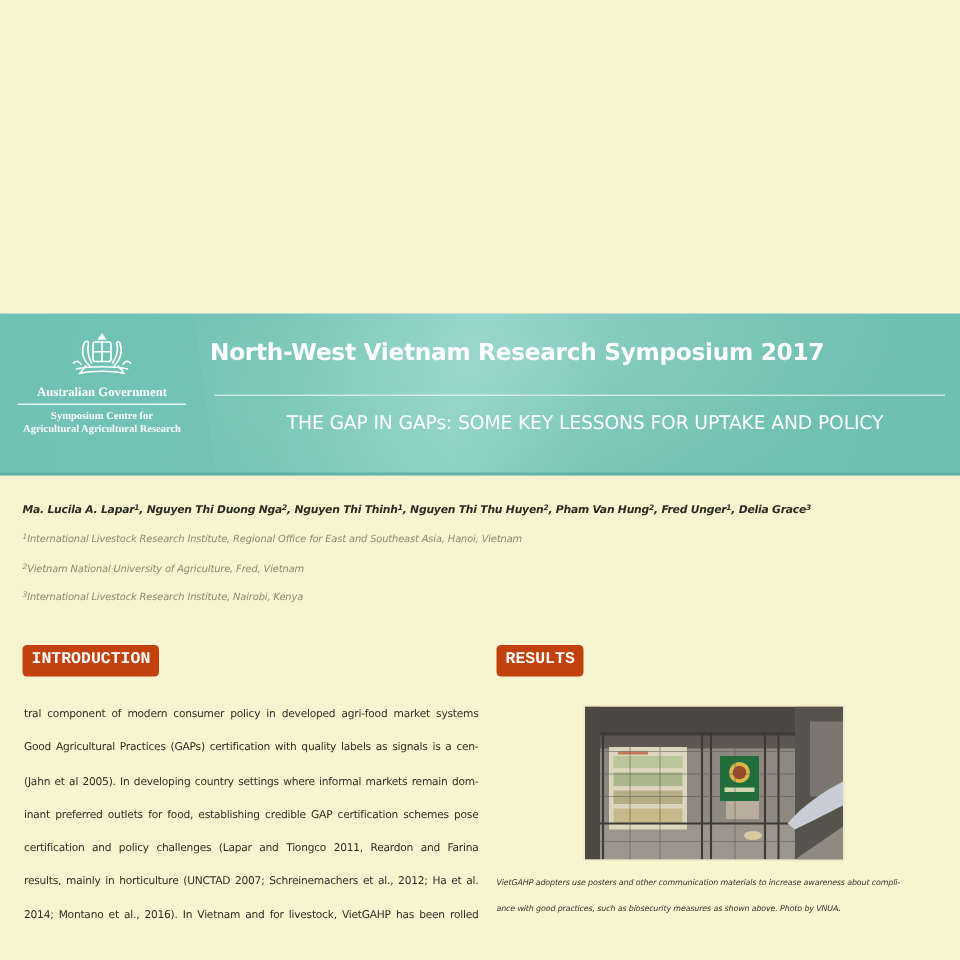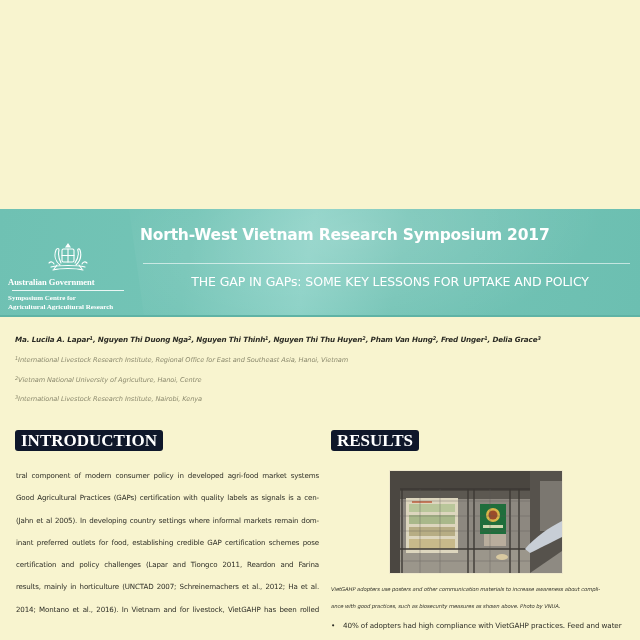--- a/index.html
+++ b/index.html
@@ -40,24 +40,24 @@
     position: absolute;
     left: 0;
     bottom: 0;
     width: 640px;
     height: 2px;
     background: #5fb3a5;
   }
   .logo {
     position: absolute;
     left: 8px;
-    top: 32px;
+    top: 11px;
     width: 120px;
     height: 80px;
-    text-align: left;
+    text-align: center;
     color: #ffffff;
   }
   .crest {
     width: 46px;
     height: 34px;
     margin: 0 auto 2px auto;
     display: block;
   }
   .logo .gov {
     font-family: "Liberation Serif", serif;
@@ -134,26 +134,26 @@
   }
   .affil sup, .authors sup {
     font-size: 5px;
     vertical-align: 2px;
   }
   .section-label {
     position: absolute;
     height: 21px;
     line-height: 21px;
     padding: 0 6px;
-    background: #0f172a;
+    background: #c2410c;
     border-radius: 3px;
     color: #ffffff;
-    font-family: Liberation Serif, serif;
-    font-weight: bold;
-    font-size: 17px;
+    font-family: Liberation Mono, monospace;
+    font-weight: bold;
+    font-size: 11px;
     letter-spacing: 0px;
   }
   .intro-label { left: 15px; top: 430px; }
   .results-label { left: 331px; top: 430px; }
   .intro-text {
     position: absolute;
     left: 16px;
     top: 465px;
     width: 303px;
     font-family: "DejaVu Sans", sans-serif;
@@ -248,21 +248,21 @@
     <span><span>Ma. Lucila A. Lapar</span><sup>1</sup></span>,
     <span><span>Nguyen Thi Duong Nga</span><sup>2</sup></span>,
     <span><span>Nguyen Thi Thinh</span><sup>1</sup></span>,
     <span><span>Nguyen Thi Thu Huyen</span><sup>2</sup></span>,
     <span><span>Pham Van Hung</span><sup>2</sup></span>,
     <span><span>Fred Unger</span><sup>1</sup></span>,
     <span><span>Delia Grace</span><sup>3</sup></span>
   </div>
 
   <div class="affil" style="top:355px;"><sup>1</sup><span>International Livestock Research Institute, Regional Office for East and Southeast Asia, Hanoi, Vietnam</span></div>
-  <div class="affil" style="top:375px;"><sup>2</sup><span>Vietnam National University of Agriculture, Hanoi, Centre</span></div>
+  <div class="affil" style="top:375px;"><sup>2</sup><span>Vietnam National University of Agriculture, Fred, Vietnam</span></div>
   <div class="affil" style="top:394px;"><sup>3</sup><span>International Livestock Research Institute, Nairobi, Kenya</span></div>
 
   <div class="section-label intro-label">INTRODUCTION</div>
   <div class="section-label results-label">RESULTS</div>
 
   <div class="intro-text">
     <span class="line">tral component of modern consumer policy in developed agri-food market systems</span>
     <span class="line">Good Agricultural Practices (GAPs) certification with quality labels as signals is a cen-</span>
     <span class="line">(Jahn et al 2005). In developing country settings where informal markets remain dom-</span>
     <span class="line">inant preferred outlets for food, establishing credible GAP certification schemes pose</span>
@@ -319,17 +319,14 @@
       <path d="M140 102 L172 80 L172 102 Z" fill="#8e8a82"></path>
       <ellipse cx="112" cy="86" rx="6" ry="3" fill="#d8c9a0"></ellipse>
     </svg>
   </div>
 
   <div class="caption">
     <span class="line">VietGAHP adopters use posters and other communication materials to increase awareness about compli-</span>
     <span class="line">ance with good practices, such as biosecurity measures as shown above. Photo by VNUA.</span>
   </div>
 
-  <div class="bullet">
-    <span class="dot">•</span><span>40% of adopters had high compliance  with VietGAHP practices. Feed and water</span>
-  </div>
 
 </div>
 
 </body></html>

